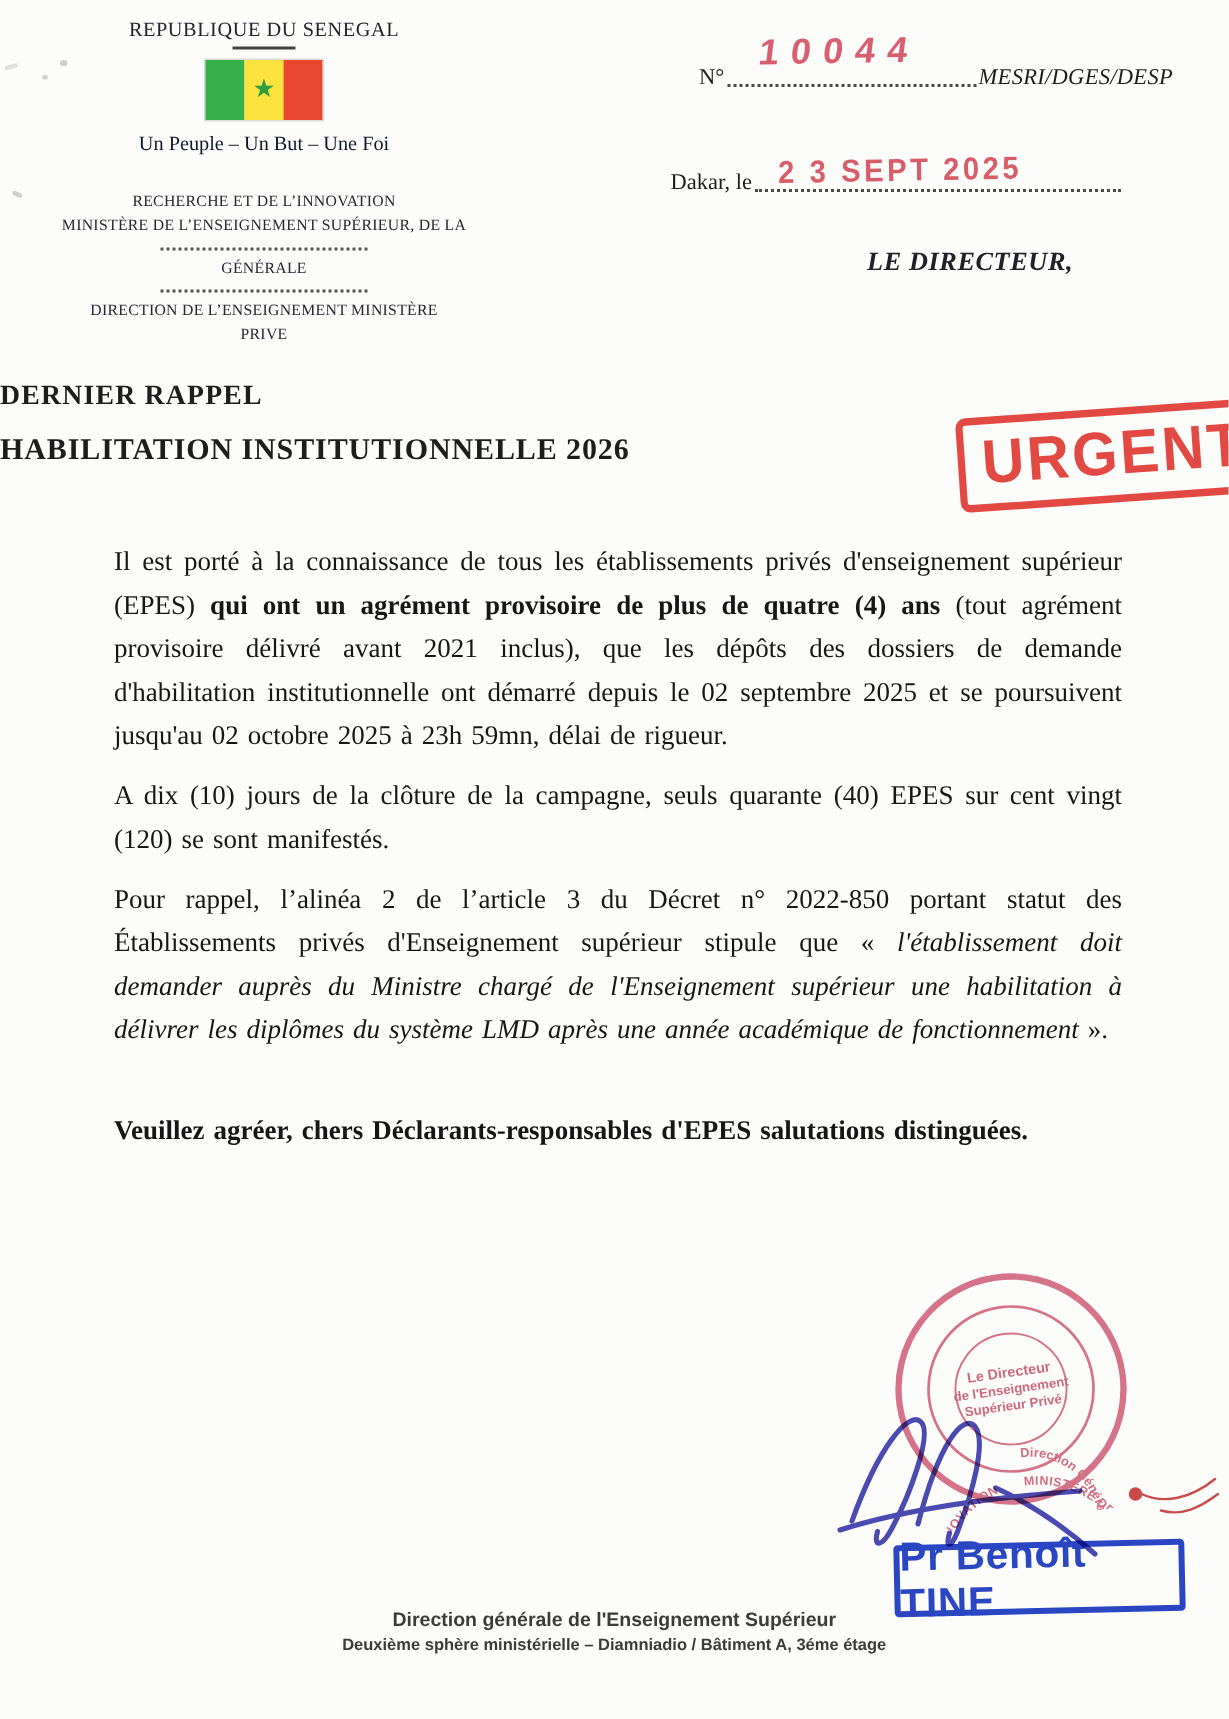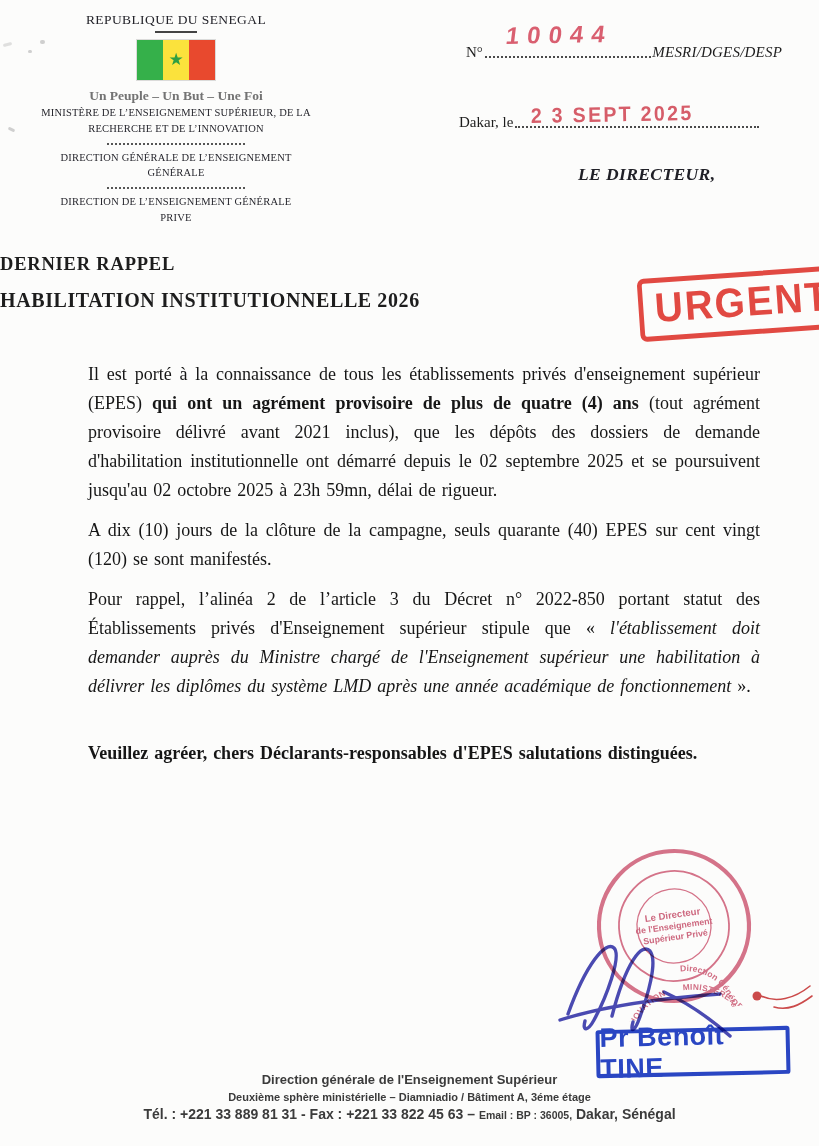--- a/index.html
+++ b/index.html
@@ -16,34 +16,34 @@
   .speck.s3{left:28px;top:50px;width:4px;height:3px;}
   .speck.s4{left:3px;top:43px;width:9px;height:3px;transform:rotate(-15deg);opacity:.3;}
 
   
   .letterhead{position:absolute;left:20px;top:12px;width:312px;text-align:center;}
   .republic{font-weight:normal;font-size:13.5px;letter-spacing:.4px;color:#23232a;}
   .republic-rule{width:42px;border-top:2px solid #444;margin:3px auto 7px;}
   .flag{width:78px;height:40px;margin:2px auto 8px;display:flex;box-shadow:0 0 0 1px rgba(120,120,120,.25);}
   .flag .band{flex:1;position:relative;}
   .flag .star{position:absolute;left:50%;top:50%;transform:translate(-50%,-54%);font-size:17px;line-height:1;}
-  .motto{font-size:13.5px;color:#737373;margin-bottom:1px;font-weight:bold;}
+  .motto{font-size:13.5px;color:#0f172a;margin-bottom:23px;}
   .lh-small{font-size:10.5px;line-height:1.5;letter-spacing:.2px;color:#27272e;}
   .dotted-sep{width:138px;border-top:2px dotted #555;margin:6px auto 5px;}
 
   
   .refline{position:absolute;left:466px;top:44px;width:316px;display:flex;align-items:flex-end;font-size:15px;}
   .refline .leader{flex:1;border-bottom:2px dotted #4a4a4a;margin:0 1px 3px 2px;}
   .office-code{font-style:italic;font-size:15px;letter-spacing:.2px;}
   .stamp-number{
     position:absolute;left:40px;top:-23px;color:#d94f63;
     font-family:"Liberation Sans",sans-serif;font-weight:bold;font-size:24px;
     letter-spacing:8px;transform:skewX(-8deg) rotate(-1deg);mix-blend-mode:multiply;opacity:.9;
   }
-  .dateline{position:absolute;left:459px;top:114px;width:300px;display:flex;align-items:flex-end;font-size:15px;}
+  .dateline{position:absolute;left:447px;top:114px;width:300px;display:flex;align-items:flex-end;font-size:15px;}
   .dateline .leader{flex:1;border-bottom:2px dotted #4a4a4a;margin:0 0 3px 2px;}
   .stamp-date{
     position:absolute;left:72px;top:-10px;color:#d6505e;white-space:nowrap;
     font-family:"Liberation Sans",sans-serif;font-weight:bold;font-size:21px;
     letter-spacing:2.5px;transform:scaleX(.93) rotate(-1deg);transform-origin:left bottom;
     mix-blend-mode:multiply;opacity:.92;
   }
   .directeur{position:absolute;left:578px;top:164px;font-weight:bold;font-style:italic;
     font-size:17.5px;letter-spacing:.4px;color:#202027;}
 
@@ -52,21 +52,21 @@
   .subject .l1{font-weight:bold;font-size:18.5px;letter-spacing:.8px;}
   .subject .l2{font-weight:bold;font-size:20px;letter-spacing:.6px;margin-top:14px;}
   .urgent{
     position:absolute;left:633px;top:272px;padding:2px 12px 4px;
     border:5px solid #e23c34;border-radius:7px;color:#e23c34;
     font-family:"Liberation Sans",sans-serif;font-weight:bold;font-size:41px;letter-spacing:2px;
     transform:rotate(-4deg) scaleX(.95);transform-origin:center;mix-blend-mode:multiply;opacity:.93;
   }
 
   
-  .body-text{position:absolute;left:88px;top:360px;width:672px;font-size:18px;
+  .body-text{position:absolute;left:76px;top:360px;width:672px;font-size:18px;
     line-height:1.61;text-align:justify;color:#161616;word-spacing:1.5px;}
   .body-text p{margin:0 0 11px;}
   .emph{font-weight:bold;}
   .quote-italic{font-style:italic;}
   a.email{color:#3d97d2;text-decoration:underline;text-decoration-color:#3d97d2;}
   .closing{margin-top:38px !important;font-weight:bold;}
 
   
   .round-stamp{position:absolute;left:586px;top:838px;width:176px;height:176px;
     transform:rotate(-8deg);mix-blend-mode:multiply;opacity:.85;}
@@ -107,31 +107,30 @@
   <div class="republic-rule"></div>
   <div class="flag">
     <div class="band" style="background:#35b04a"></div>
     <div class="band" style="background:#fbe23c">
       <span class="star" style="color:#2f9e43">★</span>
     </div>
     <div class="band" style="background:#e8492e"></div>
   </div>
   <div class="motto">Un Peuple – Un But – Une Foi</div>
   <div class="lh-small">
+    <div>RECHERCHE ET DE L’INNOVATION</div>
     <div>MINISTÈRE DE L’ENSEIGNEMENT SUPÉRIEUR, DE LA</div>
-    <div>RECHERCHE ET DE L’INNOVATION</div>
   </div>
   <div class="dotted-sep"></div>
   <div class="lh-small">
-    <div>DIRECTION GÉNÉRALE DE L’ENSEIGNEMENT</div>
     <div>GÉNÉRALE</div>
   </div>
   <div class="dotted-sep"></div>
   <div class="lh-small">
-    <div>DIRECTION DE L’ENSEIGNEMENT GÉNÉRALE</div>
+    <div>DIRECTION DE L’ENSEIGNEMENT MINISTÈRE</div>
     <div>PRIVE</div>
   </div>
 </div>
 
 <div class="refline">
   <span>N°</span>
   <span class="leader"></span>
   <span class="office-code">MESRI/DGES/DESP</span>
   <span class="stamp-number">10044</span>
 </div>
@@ -187,14 +186,13 @@
     <path d="M15,20 C30,27 48,23 64,10"></path>
     <path d="M28,31 C42,35 54,29 66,20"></path>
   </g>
 </svg>
 
 <div class="name-stamp">Pr Benoît TINE</div>
 
 <div class="footer">
   <div class="f1">Direction générale de l'Enseignement Supérieur</div>
   <div class="f2">Deuxième sphère ministérielle – Diamniadio / Bâtiment A,  3éme étage</div>
-  <div class="f3"><span>Tél. : +221 33 889 81 31 - Fax : +221 33 822 45 63 – </span><span class="small">Email : BP : 36005,</span><span> Dakar, Sénégal</span></div>
 </div>
 
 </body></html>

